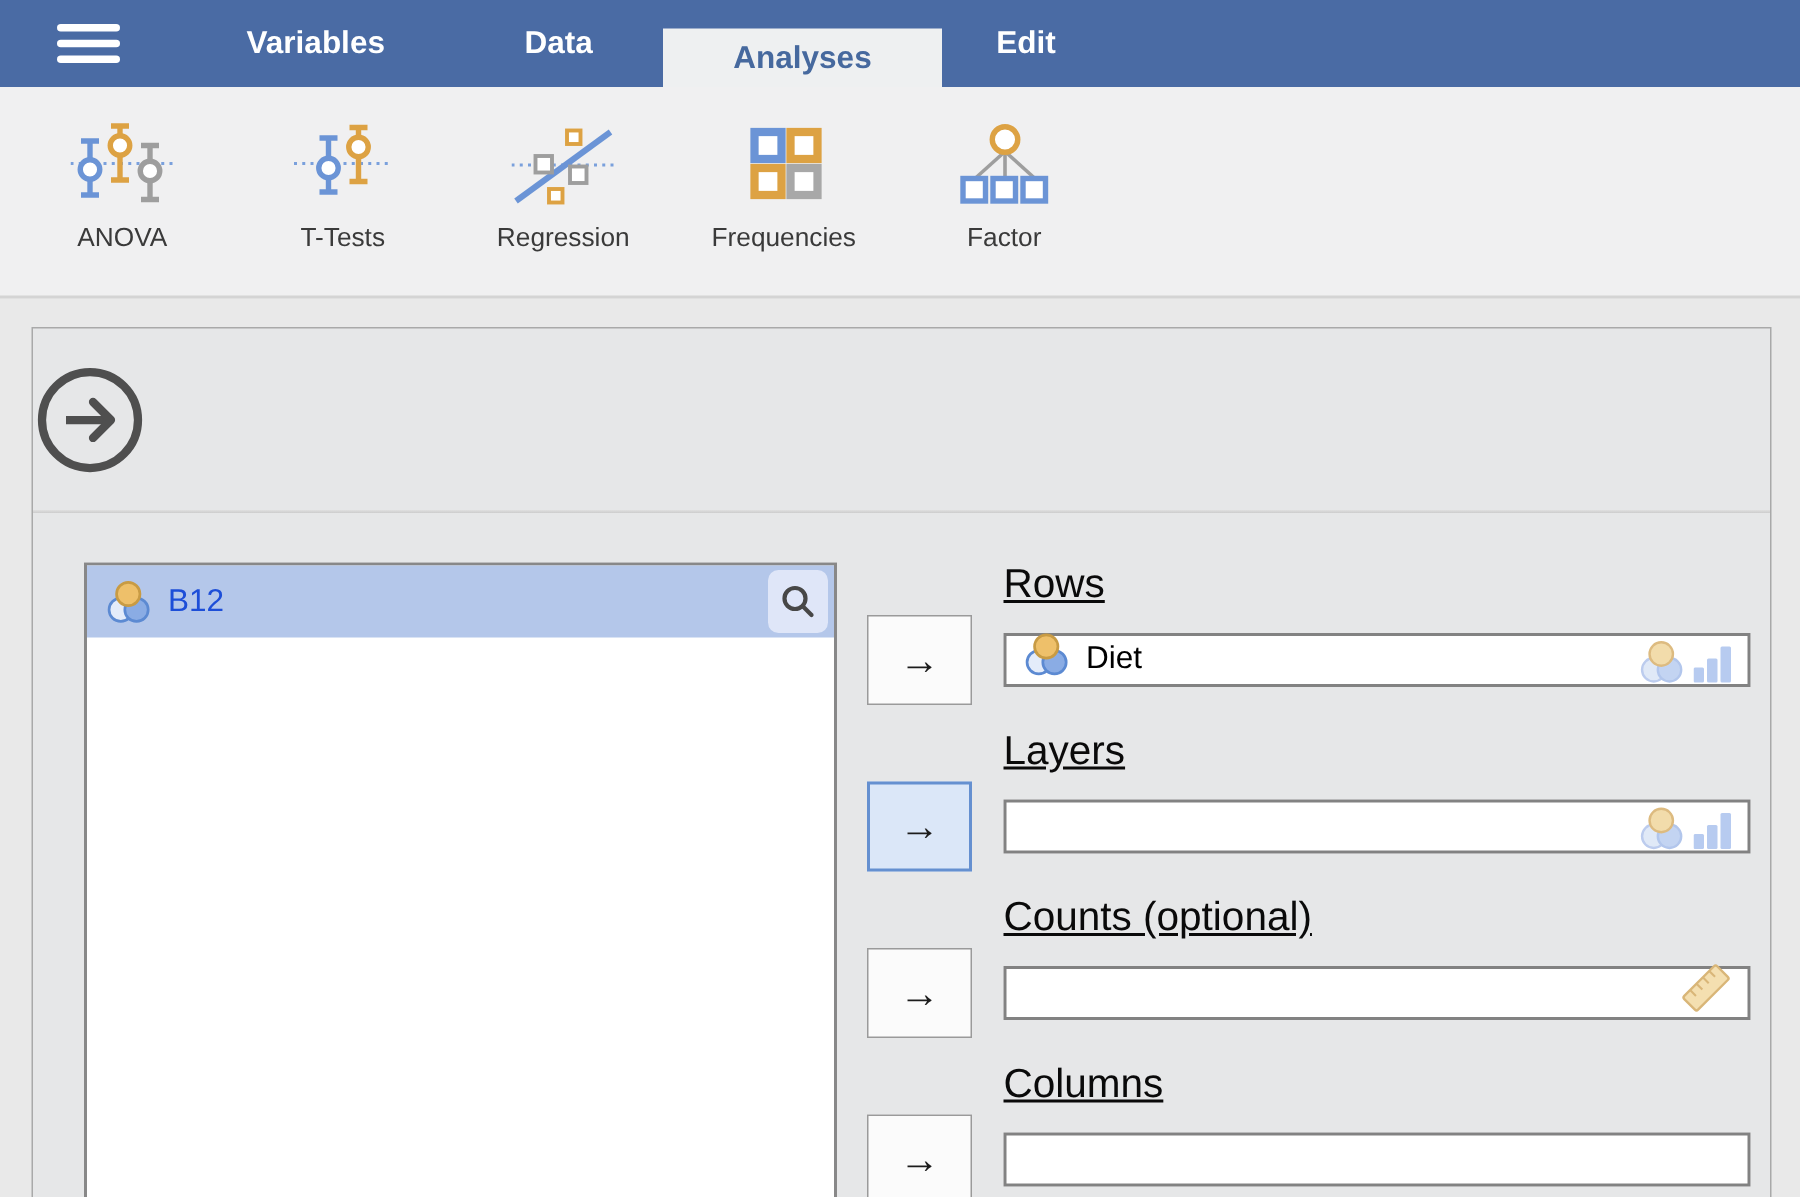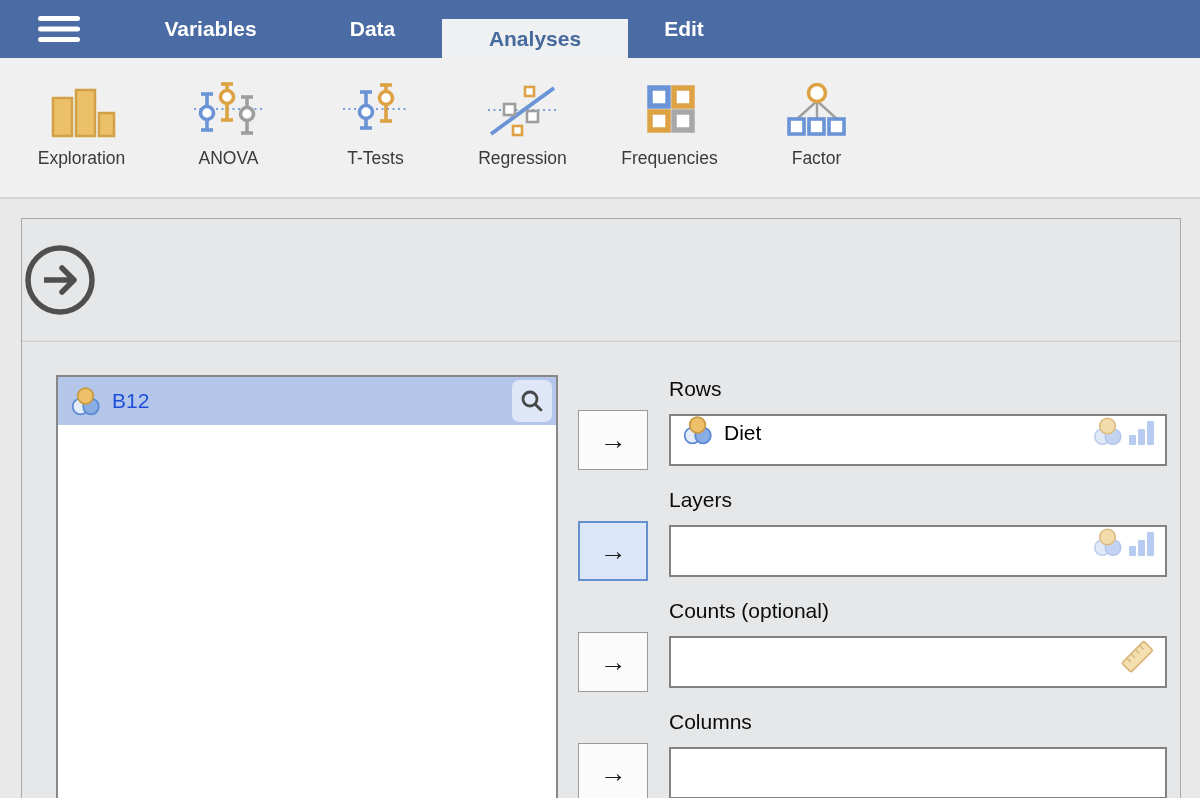--- a/index.html
+++ b/index.html
@@ -41,29 +41,29 @@
   .var-row.selected { background:#b4c7ea; }
   .var-row .var-icon { margin-left:13px; display:flex; }
   .var-row .var-name { font-size:21px; color:#1d4ed8; margin-left:10px; }
   .search-btn { margin-left:auto; margin-right:4px; width:40px; height:42px;
     background:#dfe6f8; border-radius:7px; display:flex; align-items:center;
     justify-content:center; cursor:pointer; }
 
   
   .right-col { margin-left:20px; flex:1; display:flex; flex-direction:column; }
   .field-group { margin-bottom:16px; }
-  .field-label { margin-left:91px; font-size:21px; color:#0a0a0a;
-    height:28px; line-height:28px; margin-bottom:7px; }
+  .field-label { margin-left:91px; font-size:27px; color:#0a0a0a;
+    height:28px; line-height:28px; margin-bottom:7px;text-decoration:underline; }
   .field-row { display:flex; align-items:center; }
   .move-btn { width:70px; height:60px; background:#fbfbfb; border:1px solid #9a9a9a;
     display:flex; align-items:center; justify-content:center; cursor:pointer;
     font-size:27px; color:#1c1c1c; flex:none; }
   .move-btn.highlighted { background:#dbe7f8; border:2px solid #6590d0; }
-  .field-box { margin-left:21px; flex:1; height:52px; background:#ffffff;
-    border:2px solid #828282; display:flex; align-items:flex-start; }
+  .field-box { margin-left:21px; flex:1; height:36px; background:#ffffff;
+    border:2px solid #828282; display:flex; align-items:flex-end; }
   .chip { display:flex; align-items:center; margin-left:12px; }
   .chip .chip-label { font-size:21px; color:#000000; margin-left:10px; }
   .box-right-icons { margin-left:auto; margin-right:9px; display:flex;
     align-items:flex-end; gap:5px; }
 </style>
 </head>
 <body>
 
 <div class="topbar">
   <div class="menu-btn">
@@ -74,30 +74,20 @@
     </svg>
   </div>
   <div class="nav-tab t-variables">Variables</div>
   <div class="nav-tab t-data">Data</div>
   <div class="nav-tab t-analyses">Analyses</div>
   <div class="nav-tab t-edit">Edit</div>
 </div>
 
 <div class="ribbon">
 
-  <div class="ribbon-item">
-    <div class="icon-holder">
-      <svg width="74" height="60" viewBox="0 0 74 60">
-        <rect x="8" y="17" width="19" height="38" fill="#ecbf69" stroke="#d2a145" stroke-width="2.5"></rect>
-        <rect x="31" y="9" width="19" height="46" fill="#ecbf69" stroke="#d2a145" stroke-width="2.5"></rect>
-        <rect x="54" y="32" width="15" height="23" fill="#ecbf69" stroke="#d2a145" stroke-width="2.5"></rect>
-      </svg>
-    </div>
-    <div class="ribbon-label">Exploration</div>
-  </div>
 
   <div class="ribbon-item">
     <div class="icon-holder">
       <svg width="70" height="60" viewBox="0 0 70 60">
         <line x1="0" y1="28" x2="70" y2="28" stroke="#7aa0dc" stroke-width="2" stroke-dasharray="2 3.5"></line>
         <g stroke="#6b94d6" stroke-width="3.6" fill="none">
           <line x1="13" y1="13" x2="13" y2="49"></line>
           <line x1="7" y1="13" x2="19" y2="13"></line>
           <line x1="7" y1="49" x2="19" y2="49"></line>
           <circle cx="13" cy="32" r="6.5" fill="#ffffff"></circle>

